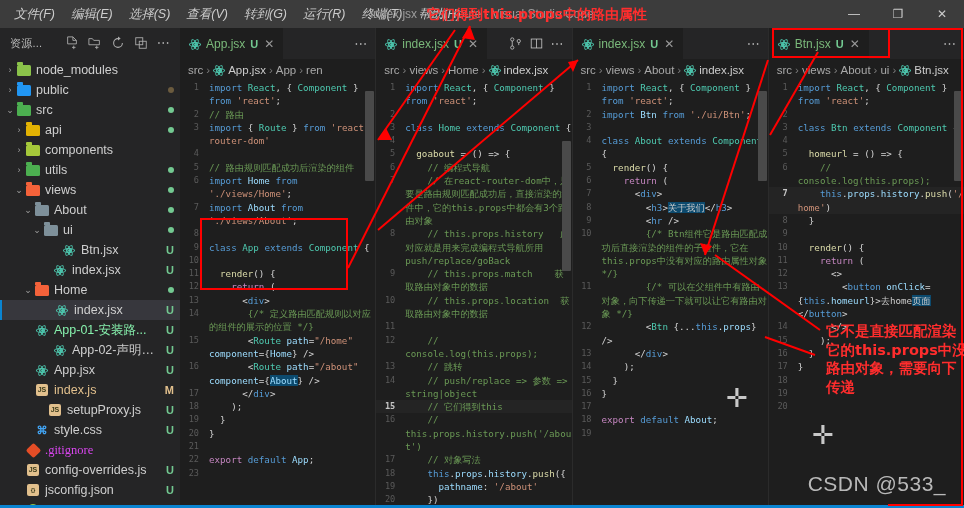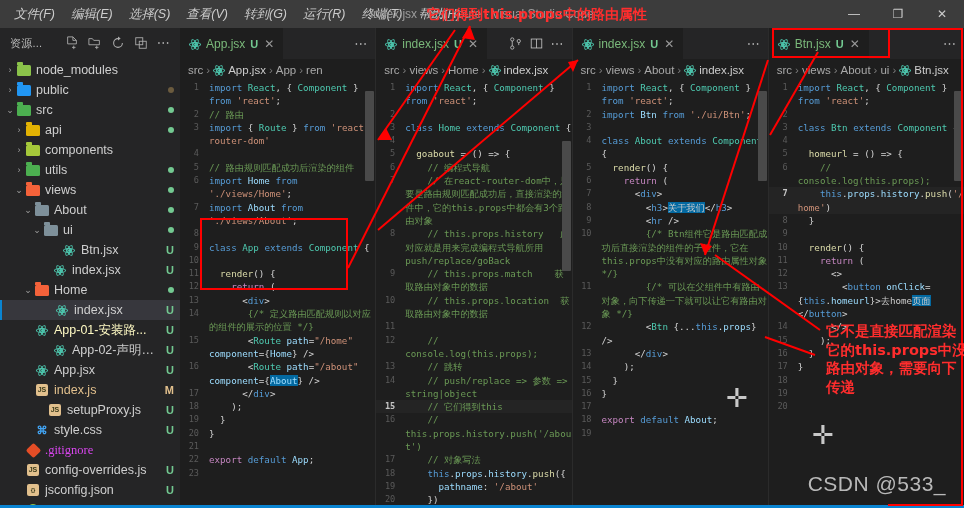--- a/index.html
+++ b/index.html
@@ -83,21 +83,21 @@
   .k { color:#569cd6; }   
   .kp { color:#c586c0; }  
   .s { color:#ce9178; }   
   .c { color:#6a9955; }   
   .t { color:#4ec9b0;margin-top:32px; }   
   .f { color:#dcdcaa; }   
   .v { color:#9cdcfe; }   
   .p { color:#d4d4d4; }   
   .tag { color:#569cd6; }
   .attr{ color:#9cdcfe; }
-  .sel-tok { background:#0369a1; }
+  .sel-tok { background:#0c4a6e; }
   
   .react { position:relative; width:12px; height:12px; flex:0 0 12px; }
   .react i {
     position:absolute; left:0; top:50%; width:12px; height:5px; margin-top:-2.5px;
     border:1px solid #4ec9b0; border-radius:50%;
   }
   .react i:nth-child(1){ transform:rotate(0deg); }
   .react i:nth-child(2){ transform:rotate(60deg); }
   .react i:nth-child(3){ transform:rotate(-60deg); }
   .react b { position:absolute; left:4.5px; top:4.5px; width:3px; height:3px; background:#4ec9b0; border-radius:50%; }
@@ -285,21 +285,21 @@
         <div class="row" style="padding-left: 22px;">
           <span class="tw"></span>
           <span class="ico">
             <span class="react">
               <i></i>
               <i></i>
               <i></i>
               <b></b>
             </span>
           </span>
-          <span class="nm" style="color:#fef9c3;">App-01-安装路...</span>
+          <span class="nm" style="color:#86efac;">App-01-安装路...</span>
           <span class="st U">U</span>
         </div>
         <div class="row" style=" margin-left: 40px;">
           <span class="tw"></span>
           <span class="ico">
             <span class="react">
               <i></i>
               <i></i>
               <i></i>
               <b></b>

